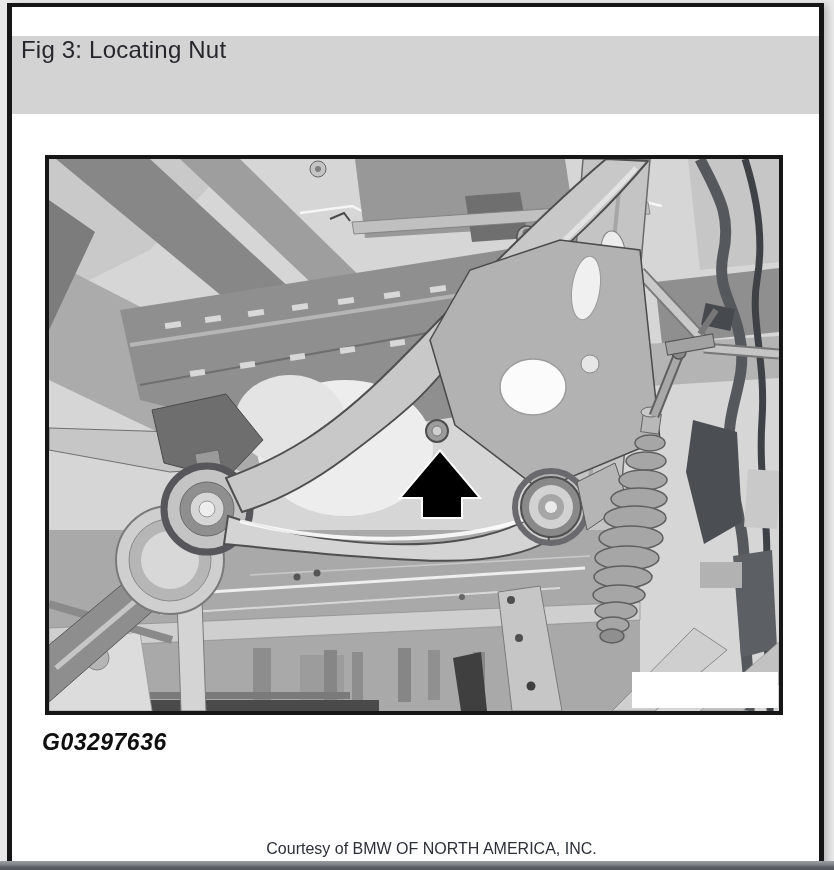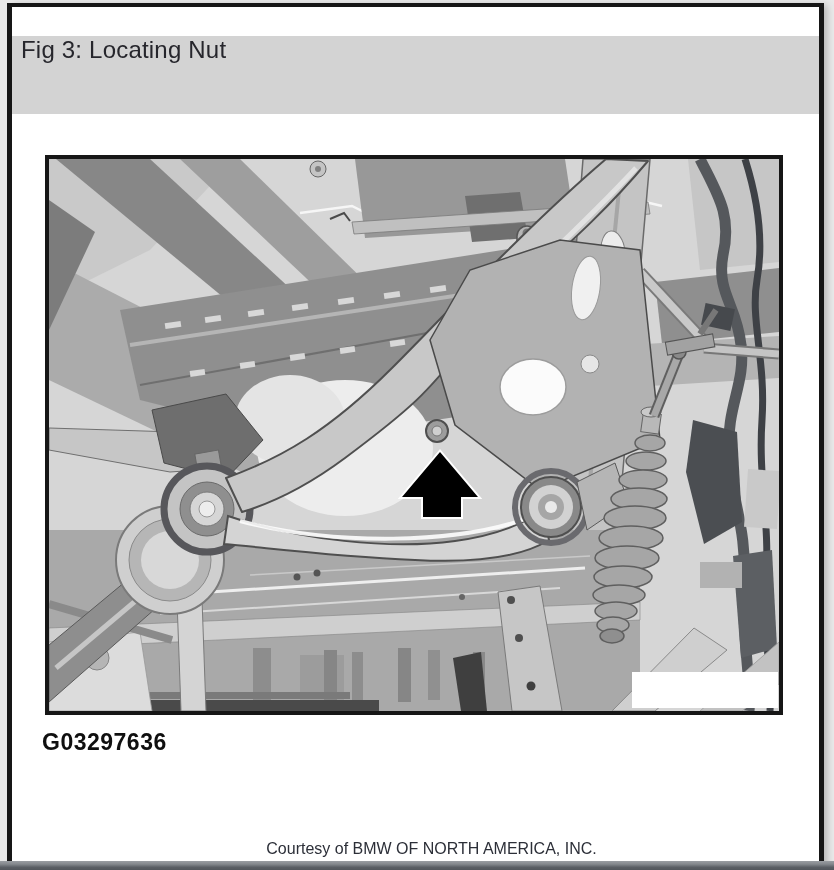--- a/index.html
+++ b/index.html
@@ -25,21 +25,21 @@
   .fig-header .title{
     font-size:24px;color:#26262c;letter-spacing:.2px;
   }
   .figure-frame{
     position:absolute;left:33px;top:148px;width:730px;height:552px;
     border:4px solid #161616;background:#d6d6d6;overflow:hidden;
   }
   .figure-frame svg{display:block;width:730px;height:552px;}
   .image-id{
     position:absolute;left:30px;top:722px;
-    font-size:23px;font-weight:bold;color:#0f0f0f;letter-spacing:.5px;
+    font-size:23px;font-weight:bold;color:#0f0f0f;letter-spacing:.5px;font-style:italic;
   }
   .courtesy{
     position:absolute;left:16px;top:833px;width:100%;
     text-align:center;font-size:16px;color:#2c2f38;
   }
   .bottom-bar{
     position:absolute;left:0;top:861px;width:834px;height:9px;z-index:10;
     background:linear-gradient(#9a9da2 0%, #84888d 35%, #5a5e64 70%, #53575d 100%);
   }
 </style>

